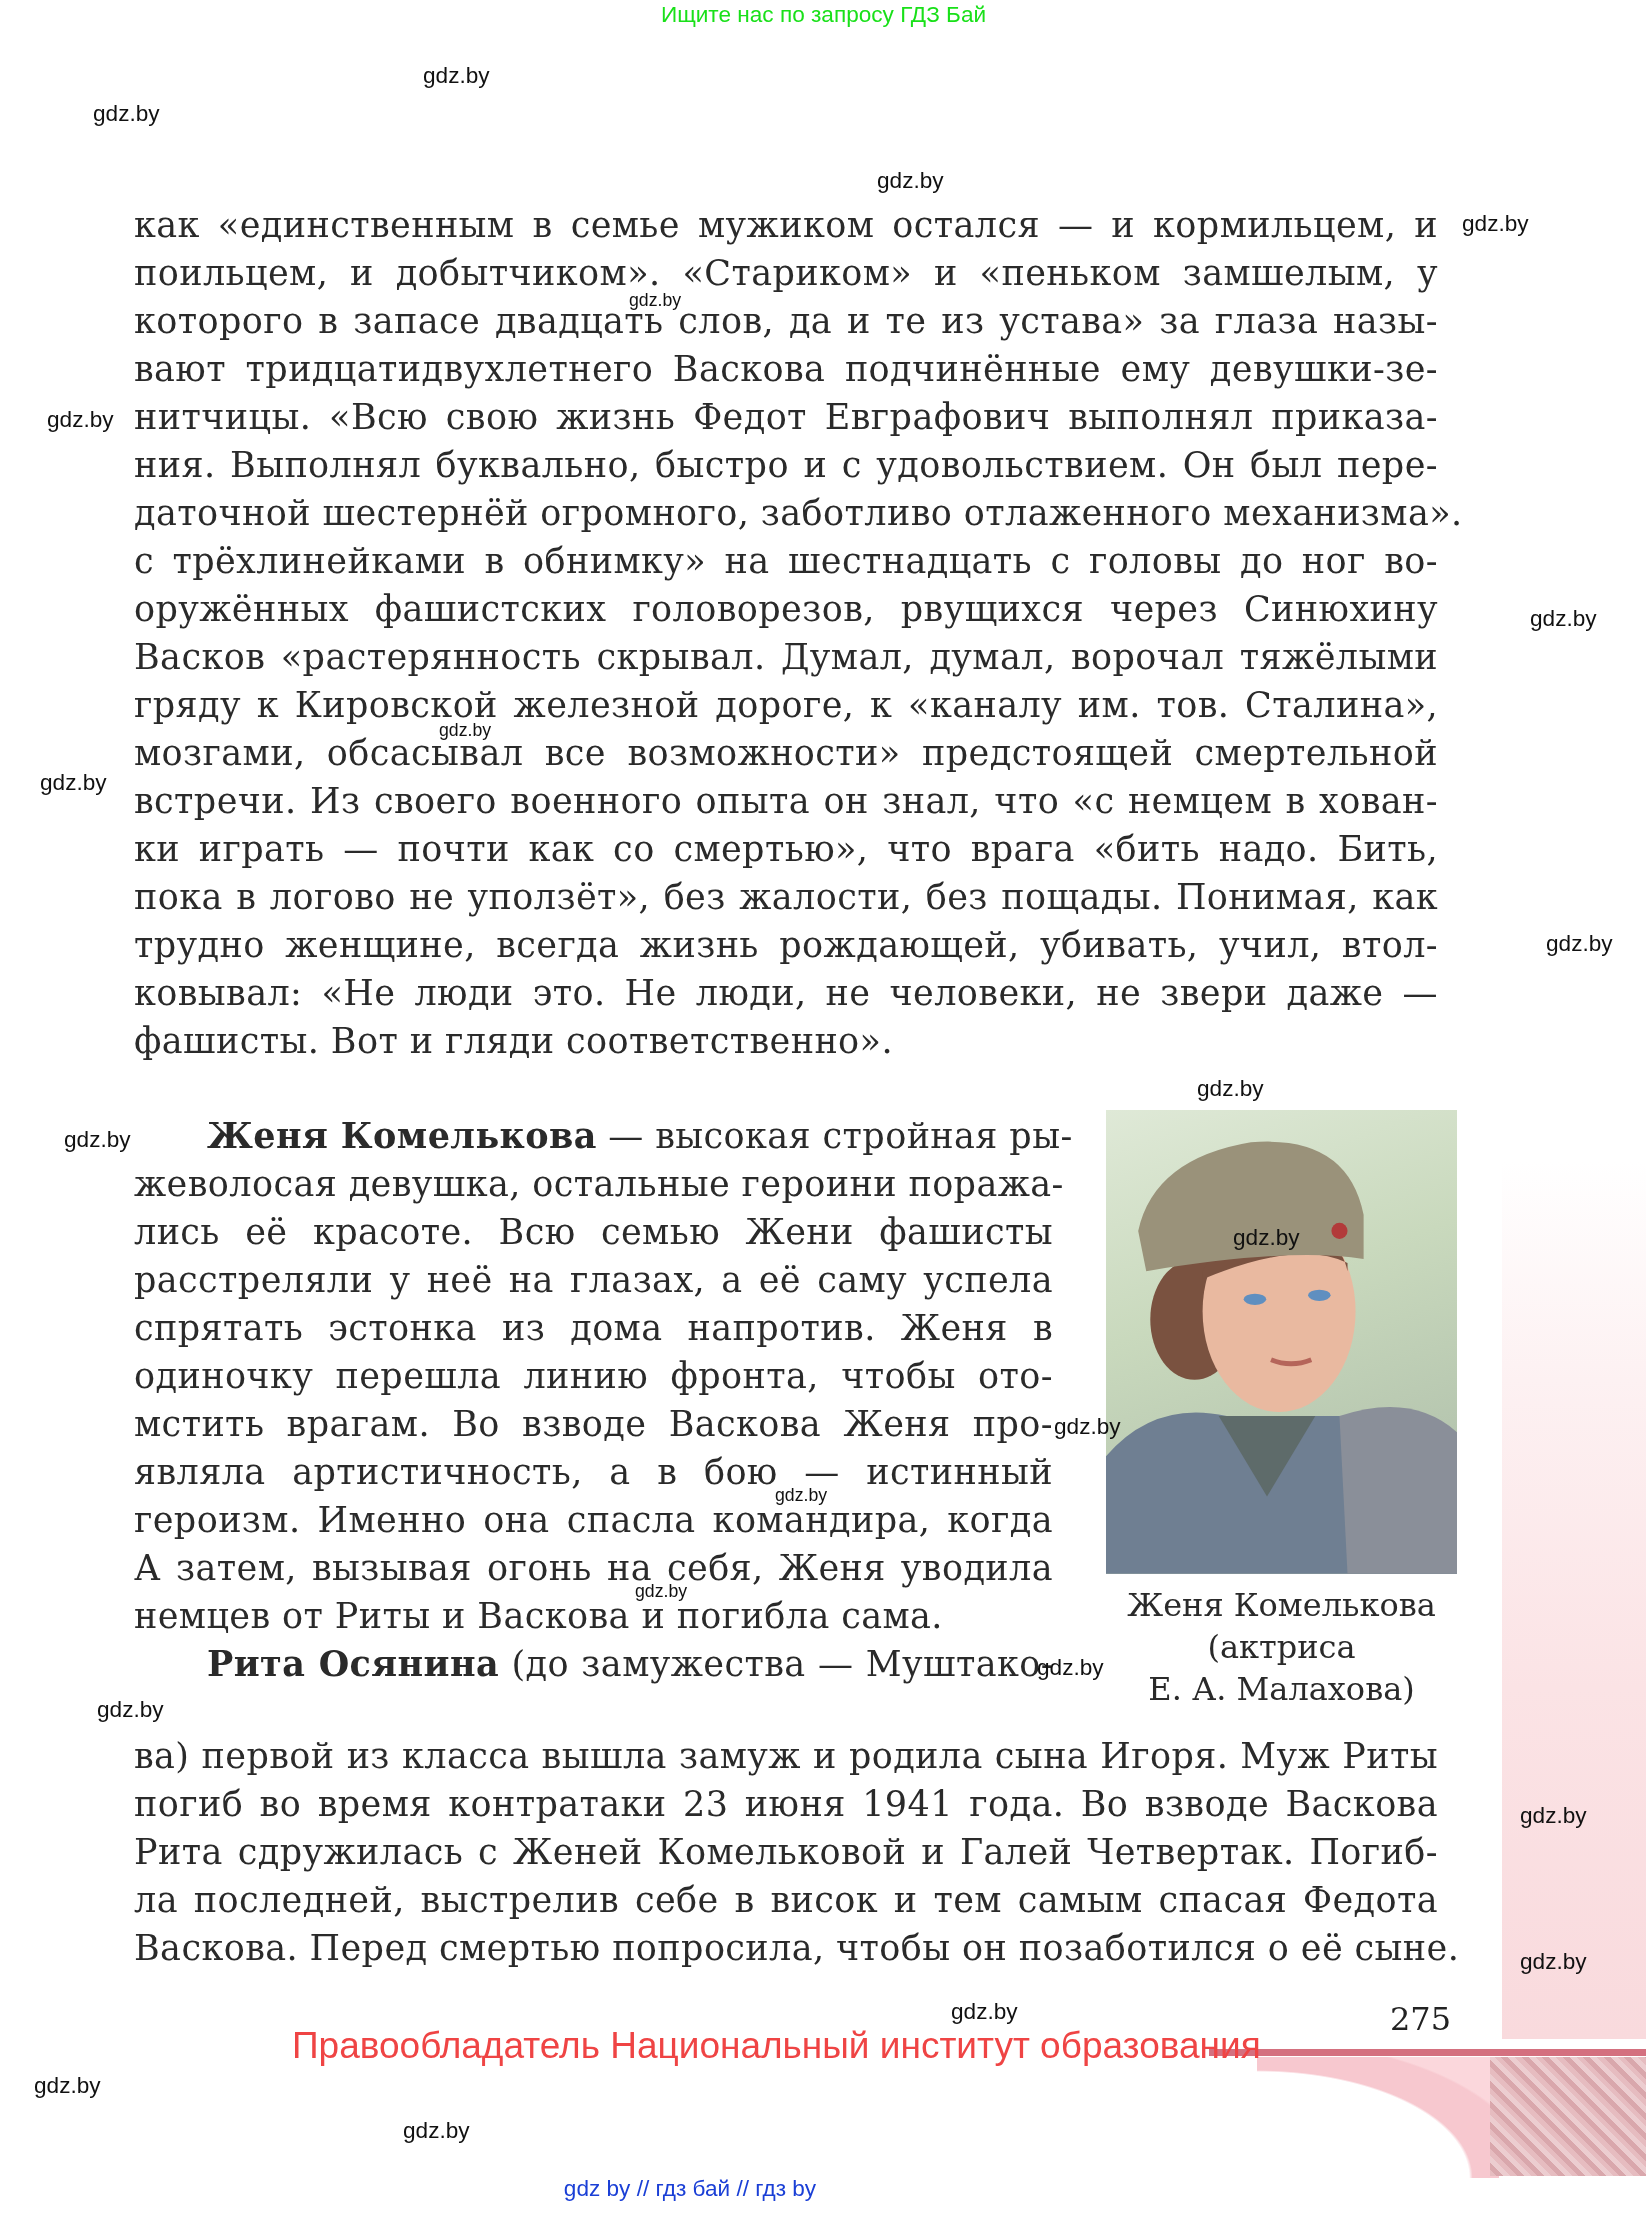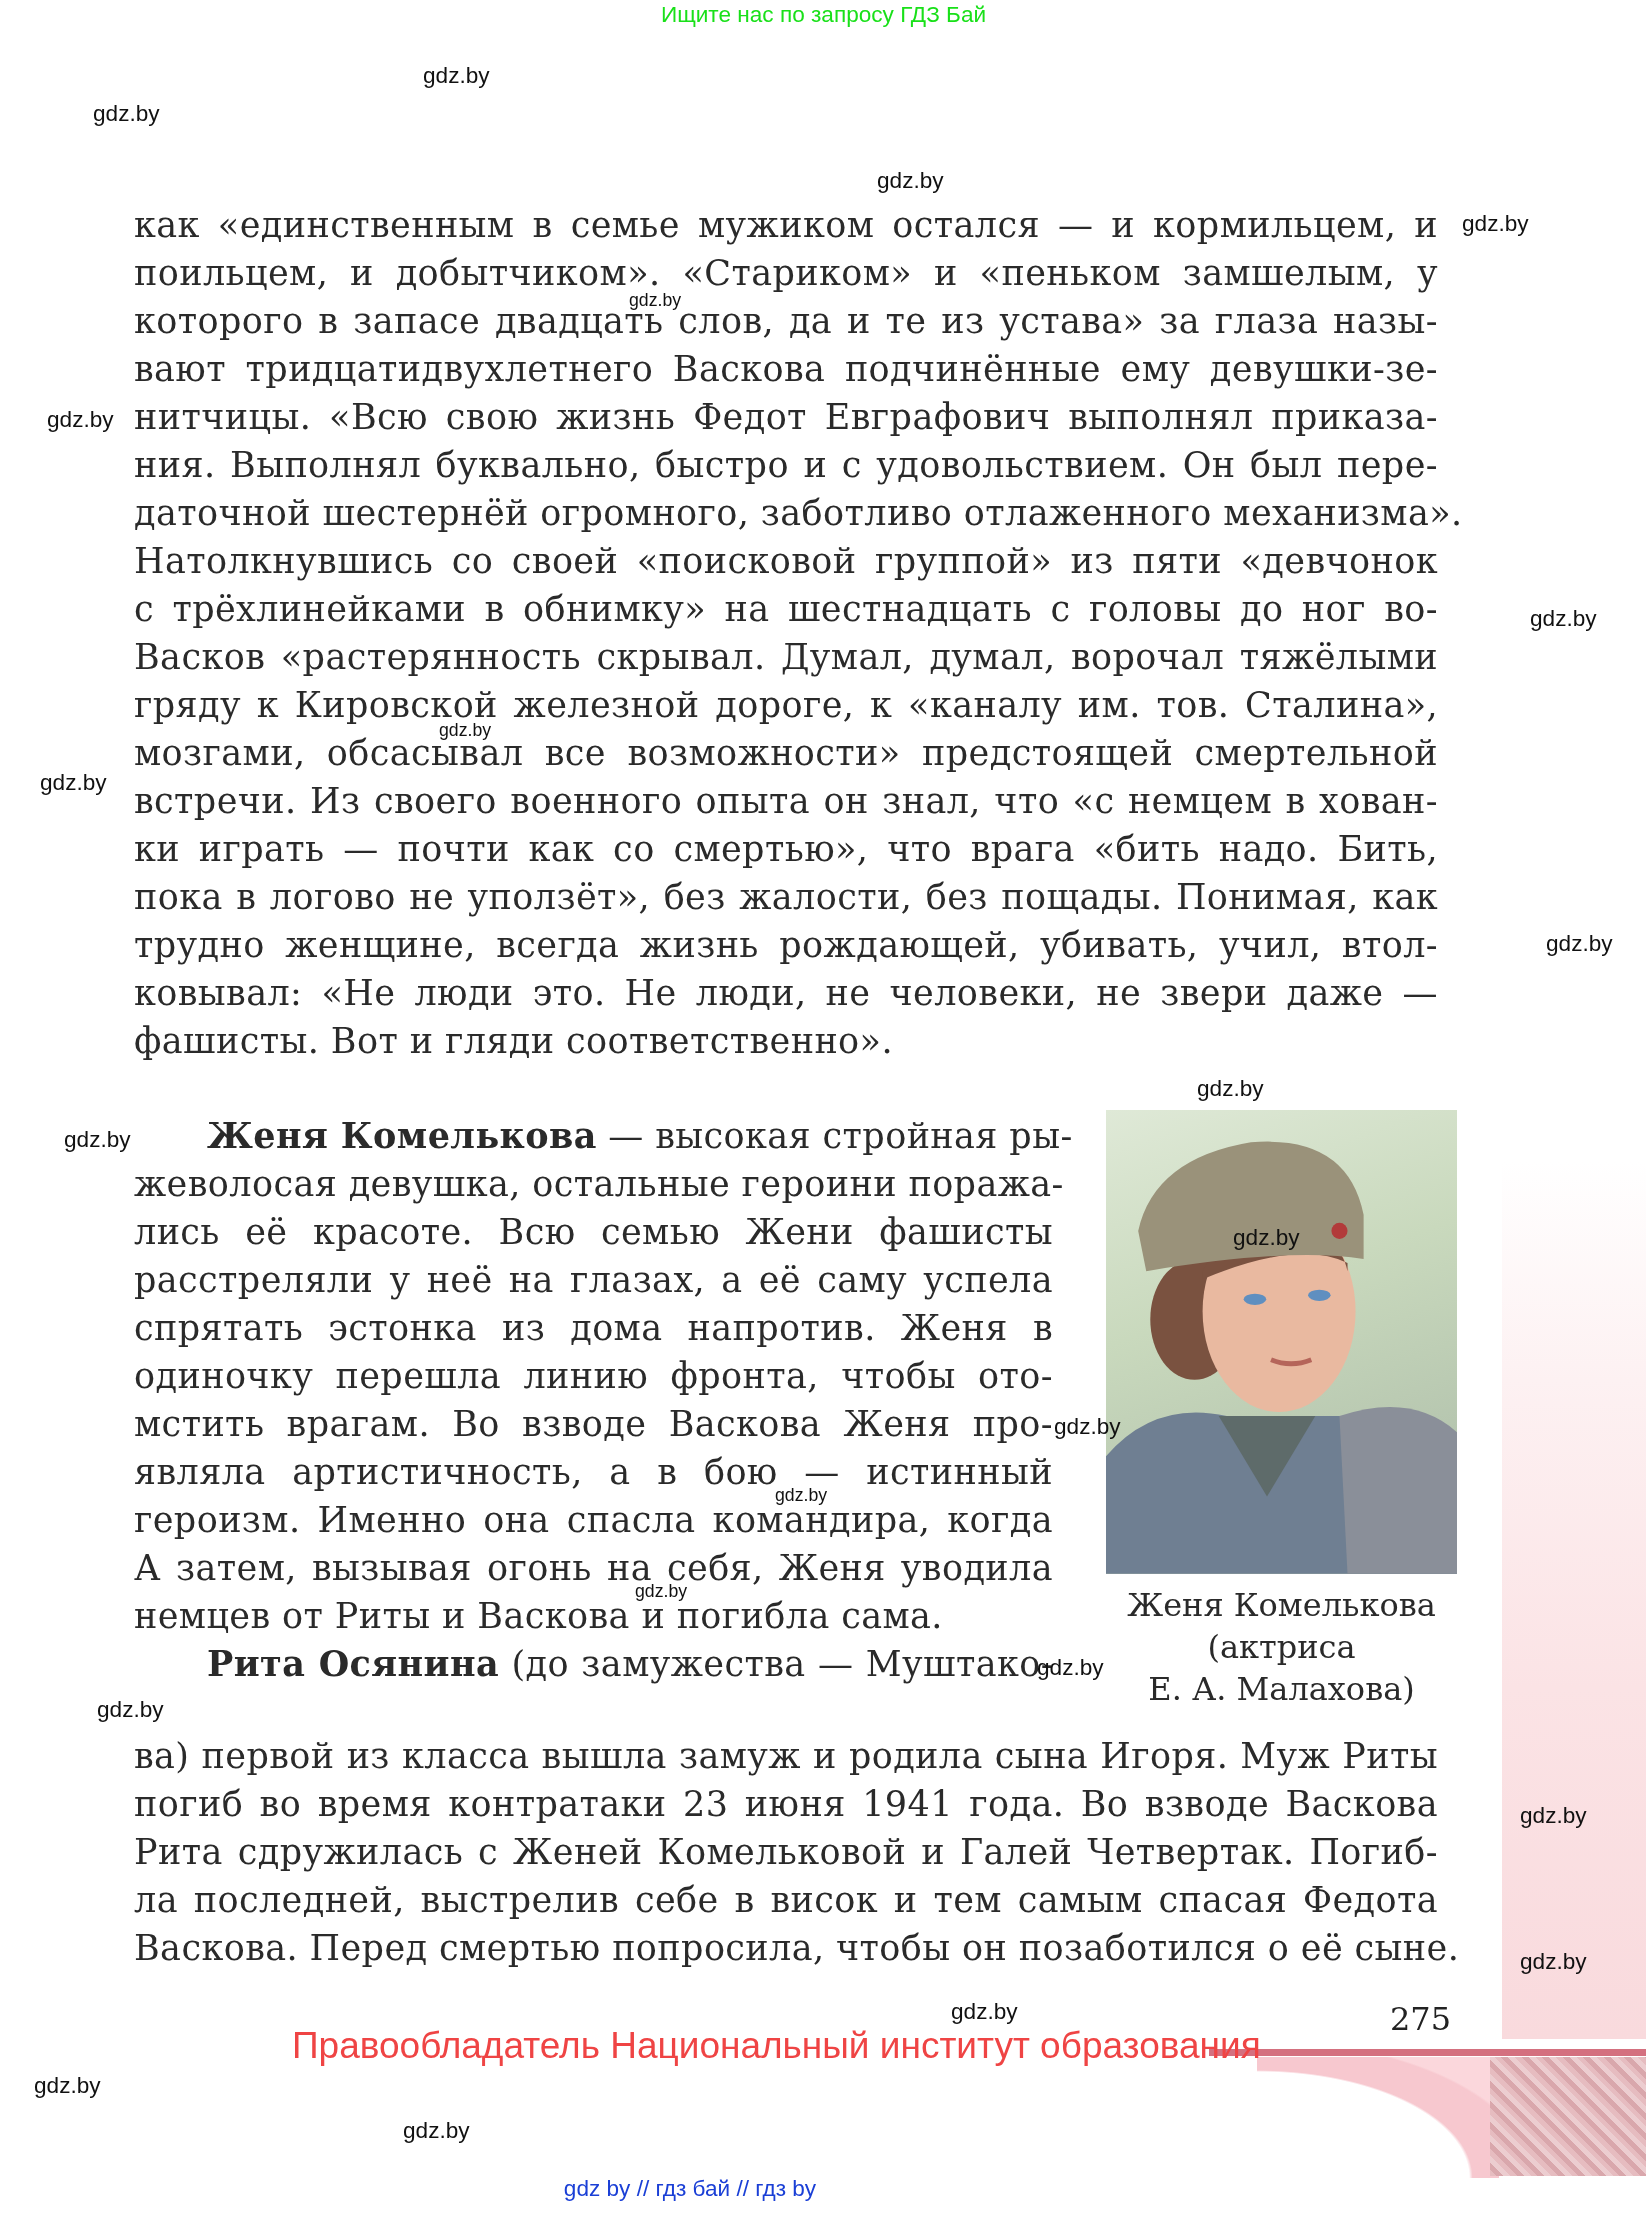--- a/index.html
+++ b/index.html
@@ -42,22 +42,22 @@
 <div class="top-banner">Ищите нас по запросу ГДЗ Бай</div>
 
 <div class="text-block" style="top:201px; width:1304px;">
   <span class="line">как «единственным в семье мужиком остался — и кормильцем, и</span>
   <span class="line">поильцем, и добытчиком». «Стариком» и «пеньком замшелым, у</span>
   <span class="line">которого в запасе двадцать слов, да и те из устава» за глаза назы-</span>
   <span class="line">вают тридцатидвухлетнего Васкова подчинённые ему девушки-зе-</span>
   <span class="line">нитчицы. «Всю свою жизнь Федот Евграфович выполнял приказа-</span>
   <span class="line">ния. Выполнял буквально, быстро и с удовольствием. Он был пере-</span>
   <span class="line">даточной шестернёй огромного, заботливо отлаженного механизма».</span>
-  <span class="line">Натолкнувшись со своей «поисковой группой» из пяти «девчонок</span>
   <span class="line">с трёхлинейками в обнимку» на шестнадцать с головы до ног во-</span>
+  <span class="line">оружённых фашистских головорезов, рвущихся через Синюхину</span>
   <span class="line">Васков «растерянность скрывал. Думал, думал, ворочал тяжёлыми</span>
   <span class="line">гряду к Кировской железной дороге, к «каналу им. тов. Сталина»,</span>
   <span class="line">мозгами, обсасывал все возможности» предстоящей смертельной</span>
   <span class="line">встречи. Из своего военного опыта он знал, что «с немцем в хован-</span>
   <span class="line">ки играть — почти как со смертью», что врага «бить надо. Бить,</span>
   <span class="line">пока в логово не уползёт», без жалости, без пощады. Понимая, как</span>
   <span class="line">трудно женщине, всегда жизнь рождающей, убивать, учил, втол-</span>
   <span class="line">ковывал: «Не люди это. Не люди, не человеки, не звери даже —</span>
   <span class="line last">фашисты. Вот и гляди соответственно».</span>
 </div>

